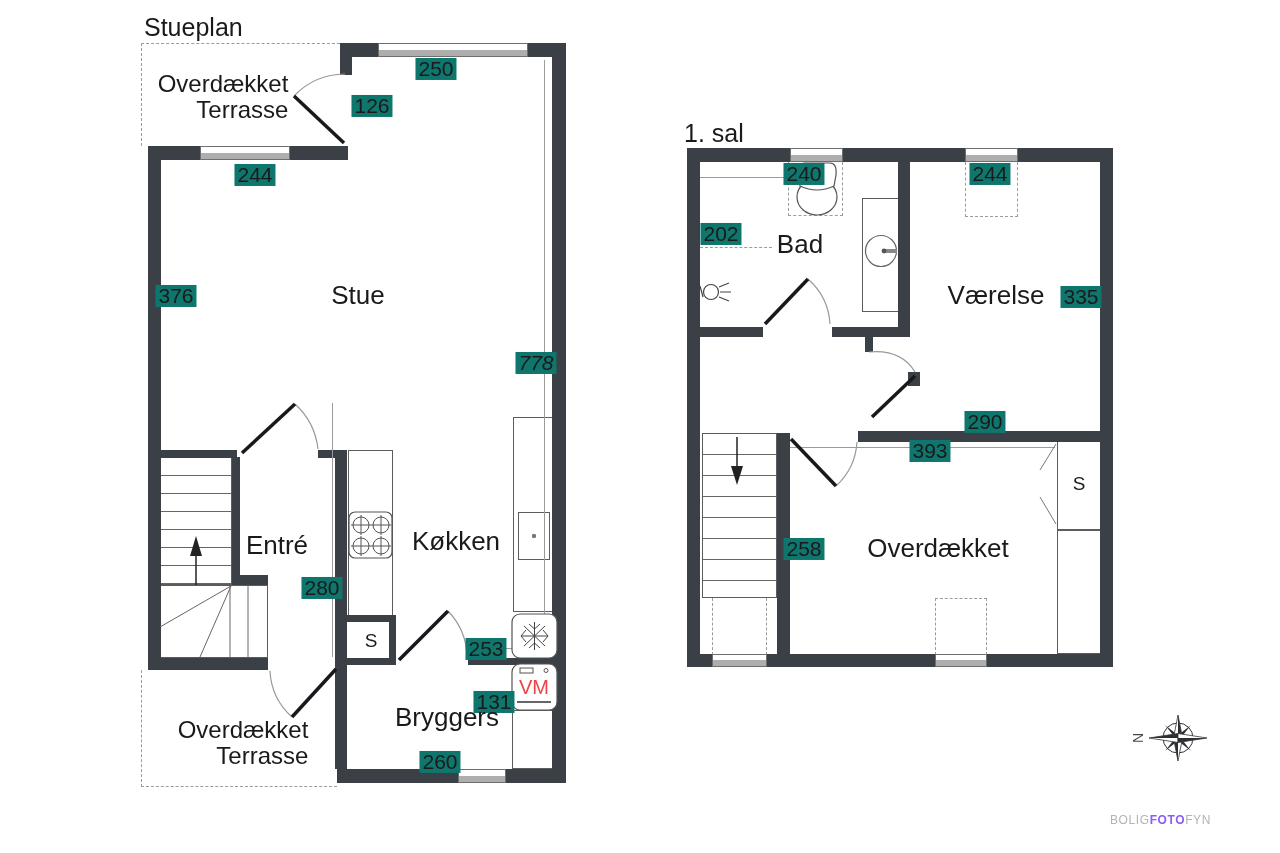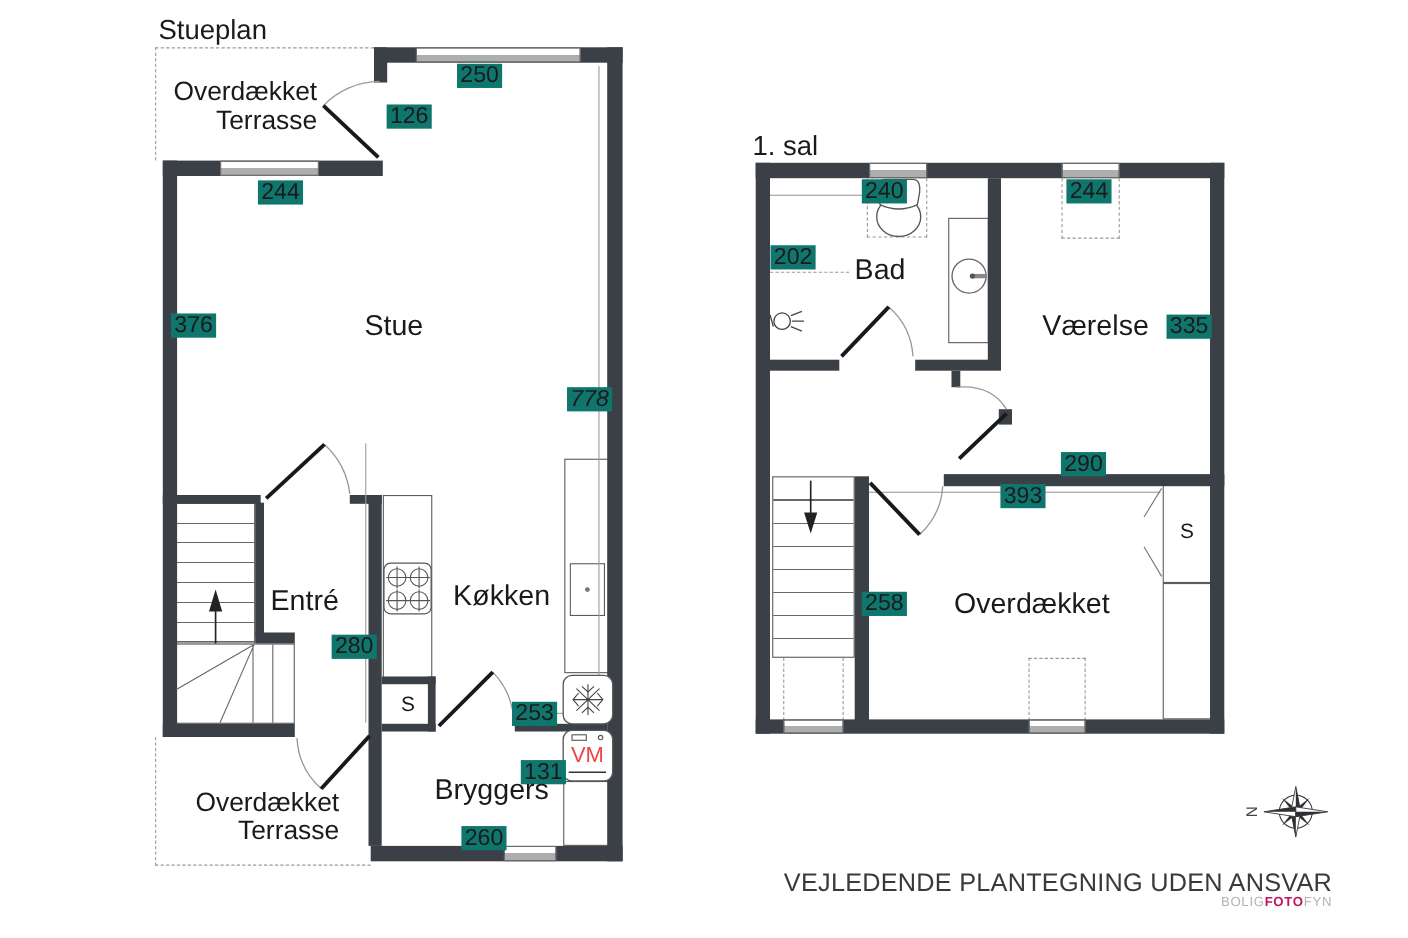--- a/index.html
+++ b/index.html
@@ -17,21 +17,21 @@
   .lbl{position:absolute;transform:translate(-50%,-50%);white-space:nowrap;z-index:8;line-height:1.05;}
   .room{font-size:26px;}
   .dim{font-size:21px;background:#0f766e;padding:0 3px;}
   .tlabel{position:absolute;font-size:25px;z-index:8;white-space:nowrap;}
   .terr{font-size:24px;text-align:right;line-height:26px;}
   .closet{font-size:19px;}
   .vmtxt{font-size:20px;color:#ef4444;z-index:8;}
   .footer-disclaimer{position:absolute;right:58px;top:789px;font-size:23px;color:#3a3a3a;letter-spacing:.2px;z-index:8;}
   .footer-brand{position:absolute;right:58px;top:813px;font-size:12px;letter-spacing:.6px;z-index:8;}
   .brand-light{color:#b3b3b3;}
-  .brand-dark{color:#be185d;font-weight:bold;}
+  .brand-dark{color:#8b5cf6;font-weight:bold;}
 </style>
 </head>
 <body>
 
 <div id="canvas">
 
   <div class="abs" style="left:0;top:0;width:0;height:0;">
 
     <div class="tlabel" style="left:144px;top:13px;">Stueplan</div>
 
@@ -254,18 +254,17 @@
       <polygon points="1178,761 1173.5,738 1182.5,738" fill="#fff" stroke="#333" stroke-width="0.8"></polygon>
       <polygon points="1178,761 1178,738 1173.5,738" fill="#2c2f33"></polygon>
       <polygon points="1149,738 1178,733.5 1178,742.5" fill="#fff" stroke="#333" stroke-width="0.8"></polygon>
       <polygon points="1149,738 1178,738 1178,733.5" fill="#2c2f33"></polygon>
       <polygon points="1207,738 1178,733.5 1178,742.5" fill="#fff" stroke="#333" stroke-width="0.8"></polygon>
       <polygon points="1207,738 1178,738 1178,742.5" fill="#2c2f33"></polygon>
       <text x="0" y="0" transform="translate(1143,743) rotate(-90)" font-size="14" fill="#444" font-family="Liberation Sans, sans-serif">N</text>
     </g>
   </svg>
 
-  <div class="footer-disclaimer">VEJLEDENDE PLANTEGNING UDEN ANSVAR</div>
   <div class="footer-brand">
     <span class="brand-light">BOLIG</span><span class="brand-dark">FOTO</span><span class="brand-light">FYN</span>
   </div>
 
 </div>
 
 </body></html>

